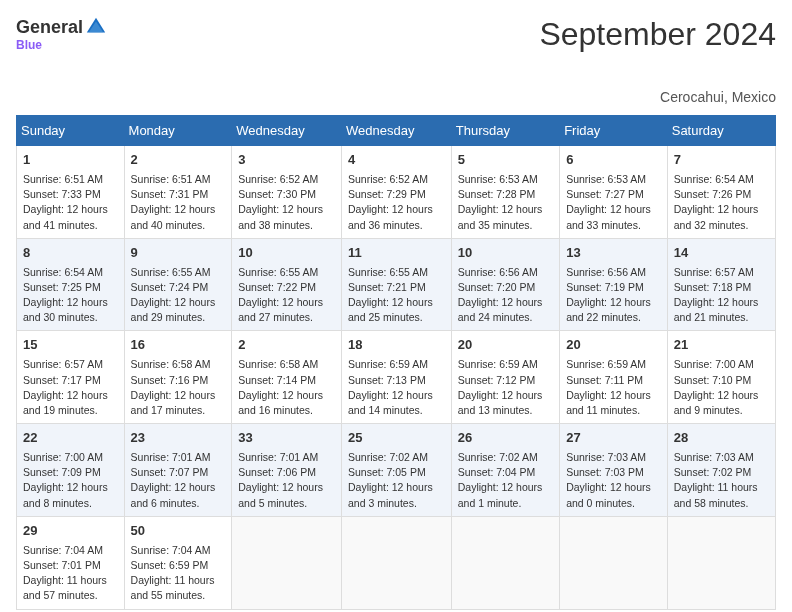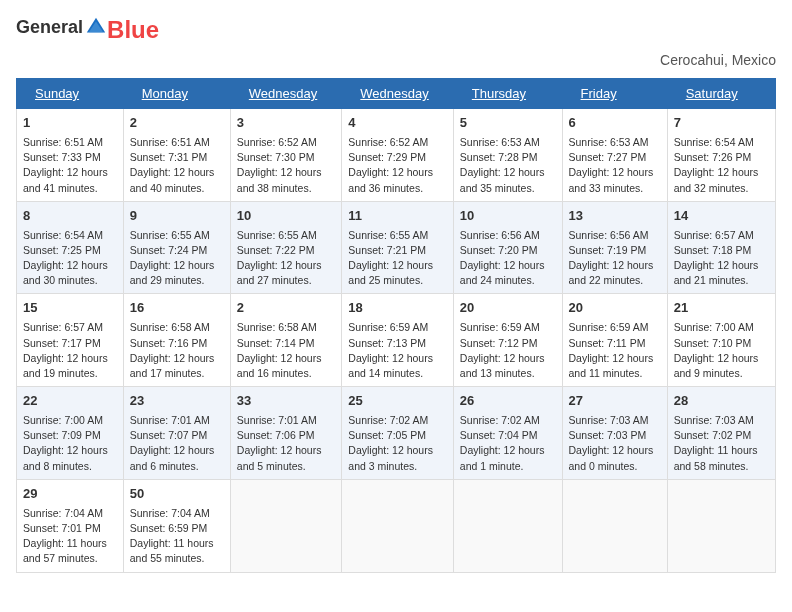--- a/index.html
+++ b/index.html
@@ -11,36 +11,36 @@
       padding: 16px;
     }
     .header {
       display: flex;
       justify-content: space-between;
       align-items: flex-start;
       margin-bottom: 10px;
     }
     .logo {
       display: flex;
-      flex-direction: row;
+      flex-direction: column;
       align-items: flex-start;
     }
     .logo-text {
       display: flex;
       align-items: center;
     }
     .logo-general {
       font-size: 18px;
       font-weight: bold;
       color: #333;
     }
     .logo-blue {
-      font-size: 24px;
+      font-size: 12px;
       font-weight: bold;
-      color: #ef4444;
+      color: #8b5cf6;
     }
     .logo-icon {
       width: 22px;
       height: 22px;
       margin-left: 2px;
     }
     .title-section {
       text-align: right;
     }
     .month-title {
@@ -56,26 +56,25 @@
     .calendar {
       width: 100%;
       border-collapse: collapse;
       font-size: 11px;
     }
     .calendar thead tr {
       background-color: #2b6cb0;
     }
     .calendar thead th {
       color: #fff;
-      padding: 7px 18px;
+      padding: 7px 4px;
       text-align: left;
       font-weight: normal;
       font-size: 13px;
       border: 1px solid #2b6cb0;
-      text-decoration: underline;
     }
     .calendar tbody tr {
       border-bottom: 1px solid #ccc;
     }
     .calendar tbody td {
       vertical-align: top;
       padding: 5px 6px;
       border: 1px solid #ddd;
       width: 113px;
       min-height: 70px;
@@ -107,20 +106,21 @@
     <div class="logo-text">
       <span class="logo-general">General</span>
       <svg class="logo-icon" viewBox="0 0 24 24" xmlns="http://www.w3.org/2000/svg">
         <polygon points="12,2 22,18 2,18" fill="#1a6fc4"></polygon>
         <polygon points="12,6 20,18 4,18" fill="#5ba3e0" opacity="0.5"></polygon>
       </svg>
     </div>
     <span class="logo-blue">Blue</span>
   </div>
   <div class="title-section">
+    <div class="month-title">September 2024</div>
     <div class="location">Cerocahui, Mexico</div>
   </div>
 </div>
 
 <table class="calendar">
   <thead>
     <tr>
     <th>Sunday</th>
         <th>Monday</th>
         <th>Wednesday</th>

